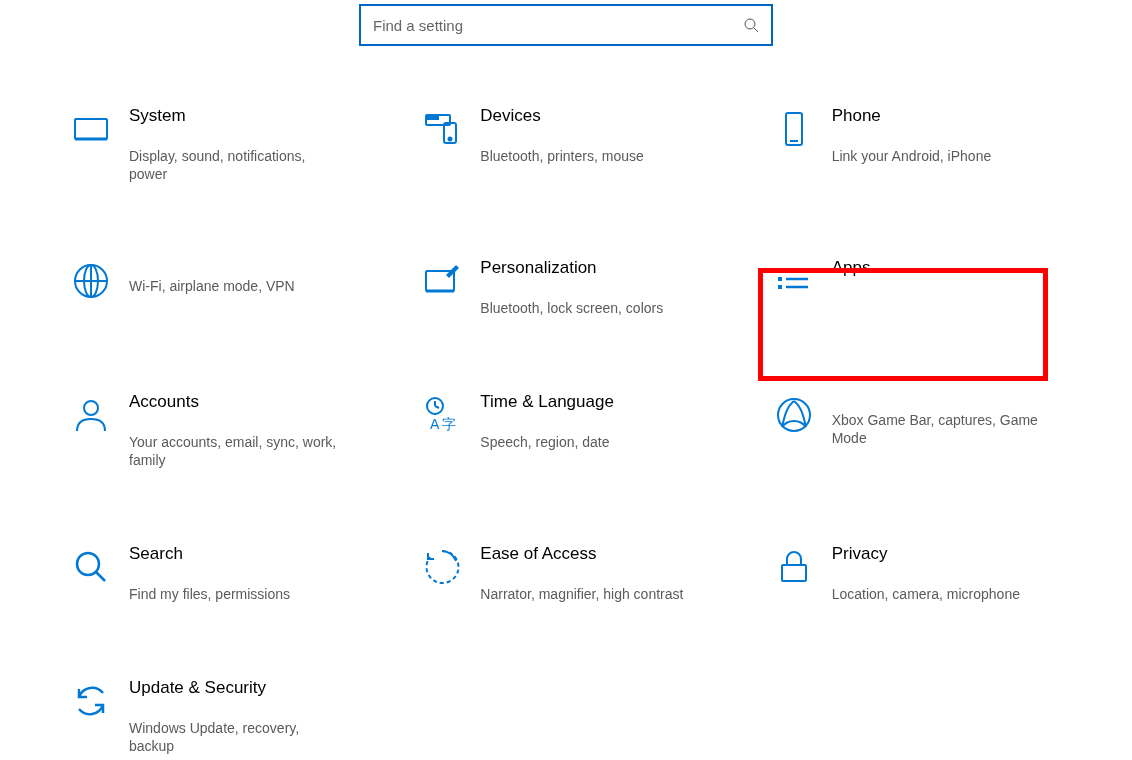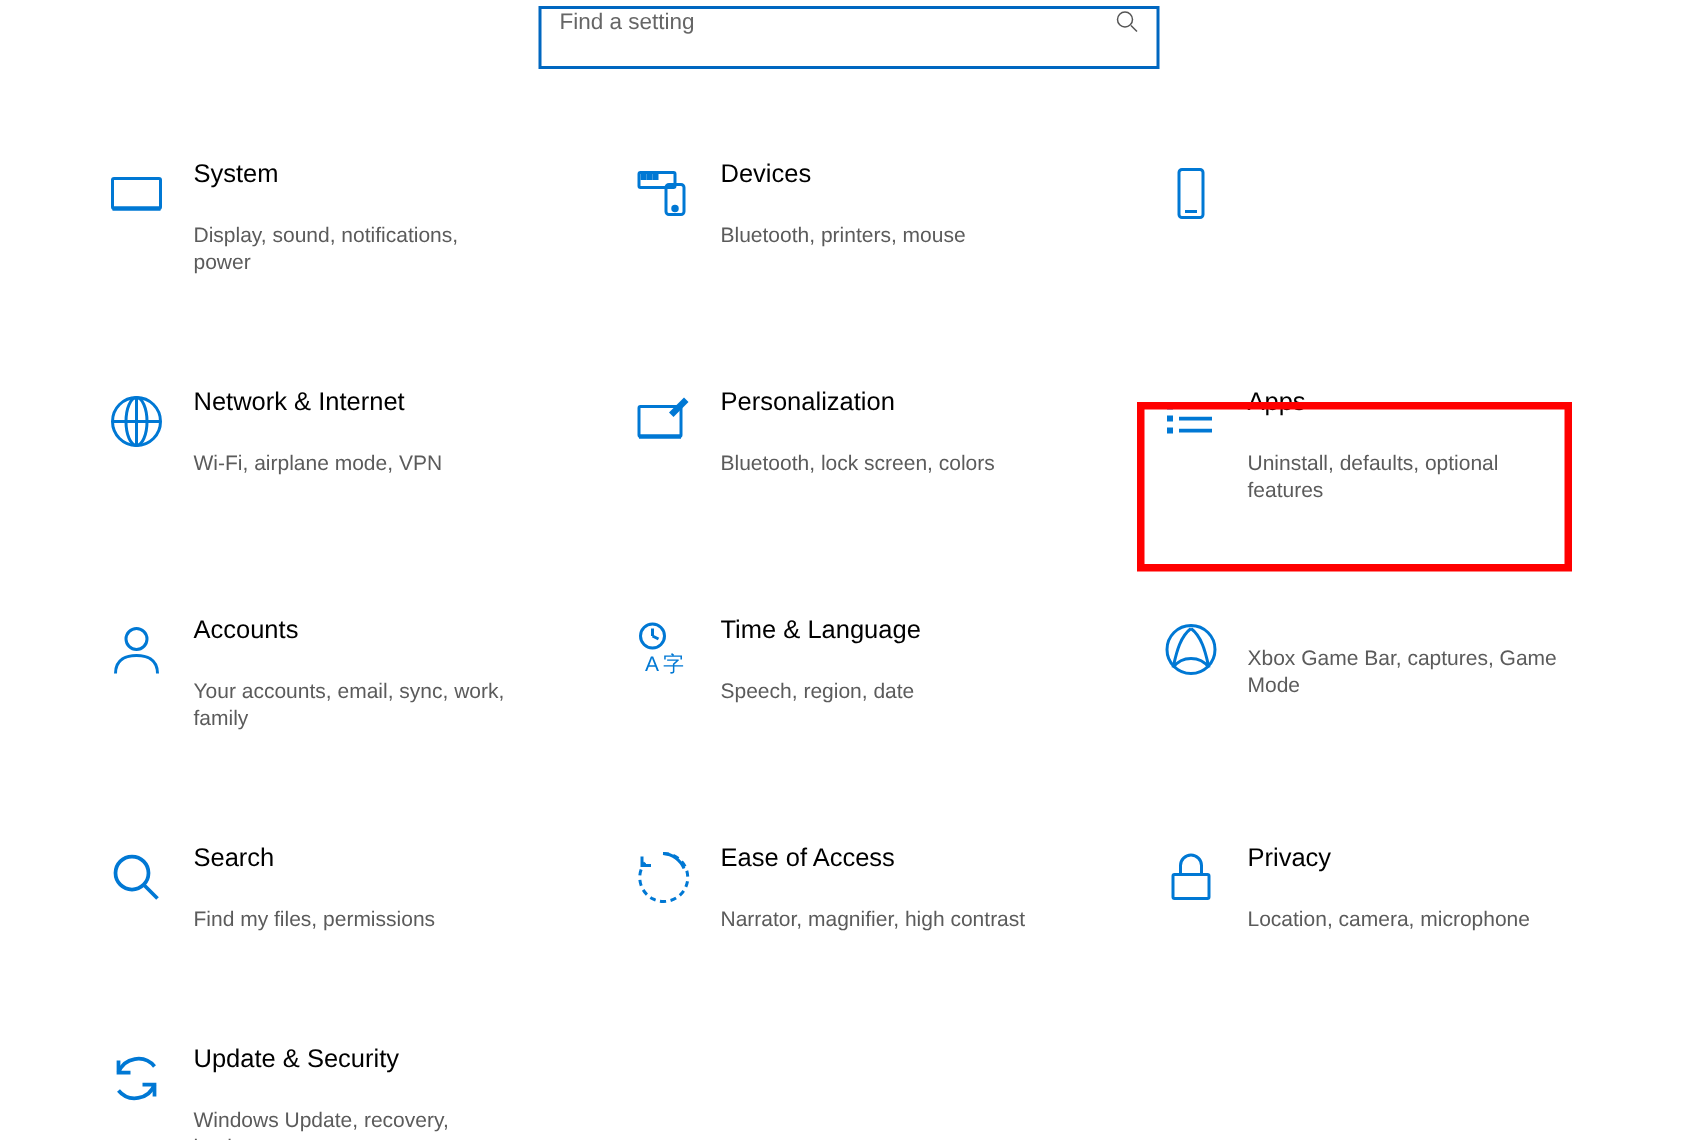--- a/index.html
+++ b/index.html
@@ -13,21 +13,21 @@
   }
   .search-wrap {
     width: 414px;
     margin: 0 auto;
     padding-top: 4px;
   }
   .search-box {
     border: 2px solid #0067c0;
     height: 42px;
     display: flex;
-    align-items: flex-start;
+    align-items: center;
     padding: 0 12px;
     position: relative;
   }
   .search-box input {
     border: none;
     outline: none;
     flex: 1;
     font-size: 15px;
     color: #333;
     background: transparent;
@@ -129,33 +129,36 @@
     </div>
   </div>
 
   <div class="tile">
     <div class="tile-icon">
       <svg viewBox="0 0 40 40" fill="none" stroke="#0078d4" stroke-width="2">
         <rect x="12" y="4" width="16" height="32" rx="2"></rect>
         <line x1="16" y1="32" x2="24" y2="32"></line>
       </svg>
     </div>
+    <div class="tile-text">
+      <div class="tile-title">Phone</div>
+      <div class="tile-desc">Link your Android, iPhone</div>
+    </div>
   </div>
 
   <div class="tile">
     <div class="tile-icon">
       <svg viewBox="0 0 40 40" fill="none" stroke="#0078d4" stroke-width="2">
         <circle cx="20" cy="20" r="16"></circle>
         <ellipse cx="20" cy="20" rx="7" ry="16"></ellipse>
         <line x1="4" y1="20" x2="36" y2="20"></line>
         <line x1="20" y1="4" x2="20" y2="36"></line>
       </svg>
     </div>
     <div class="tile-text">
-      <div class="tile-title">Network &amp; Internet</div>
       <div class="tile-desc">Wi-Fi, airplane mode, VPN</div>
     </div>
   </div>
 
   <div class="tile">
     <div class="tile-icon">
       <svg viewBox="0 0 40 40" fill="none" stroke="#0078d4" stroke-width="2">
         <rect x="4" y="10" width="28" height="20" rx="1"></rect>
         <line x1="4" y1="30" x2="32" y2="30" stroke-width="3"></line>
         <path d="M24 14 L34 4 L37 7 L27 17 Z" fill="#0078d4" stroke="none"></path>
@@ -173,21 +176,20 @@
         <rect x="4" y="8" width="4" height="4" fill="#0078d4" stroke="none"></rect>
         <rect x="4" y="16" width="4" height="4" fill="#0078d4" stroke="none"></rect>
         <rect x="4" y="24" width="4" height="4" fill="#0078d4" stroke="none"></rect>
         <line x1="12" y1="10" x2="34" y2="10"></line>
         <line x1="12" y1="18" x2="34" y2="18"></line>
         <line x1="12" y1="26" x2="34" y2="26"></line>
       </svg>
     </div>
     <div class="tile-text">
       <div class="tile-title">Apps</div>
-      <div class="tile-desc">Uninstall, defaults, optional features</div>
     </div>
   </div>
 
   <div class="tile">
     <div class="tile-icon">
       <svg viewBox="0 0 40 40" fill="none" stroke="#0078d4" stroke-width="2">
         <circle cx="20" cy="13" r="7"></circle>
         <path d="M6 36 C6 26 14 24 20 24 C26 24 34 26 34 36"></path>
       </svg>
     </div>

